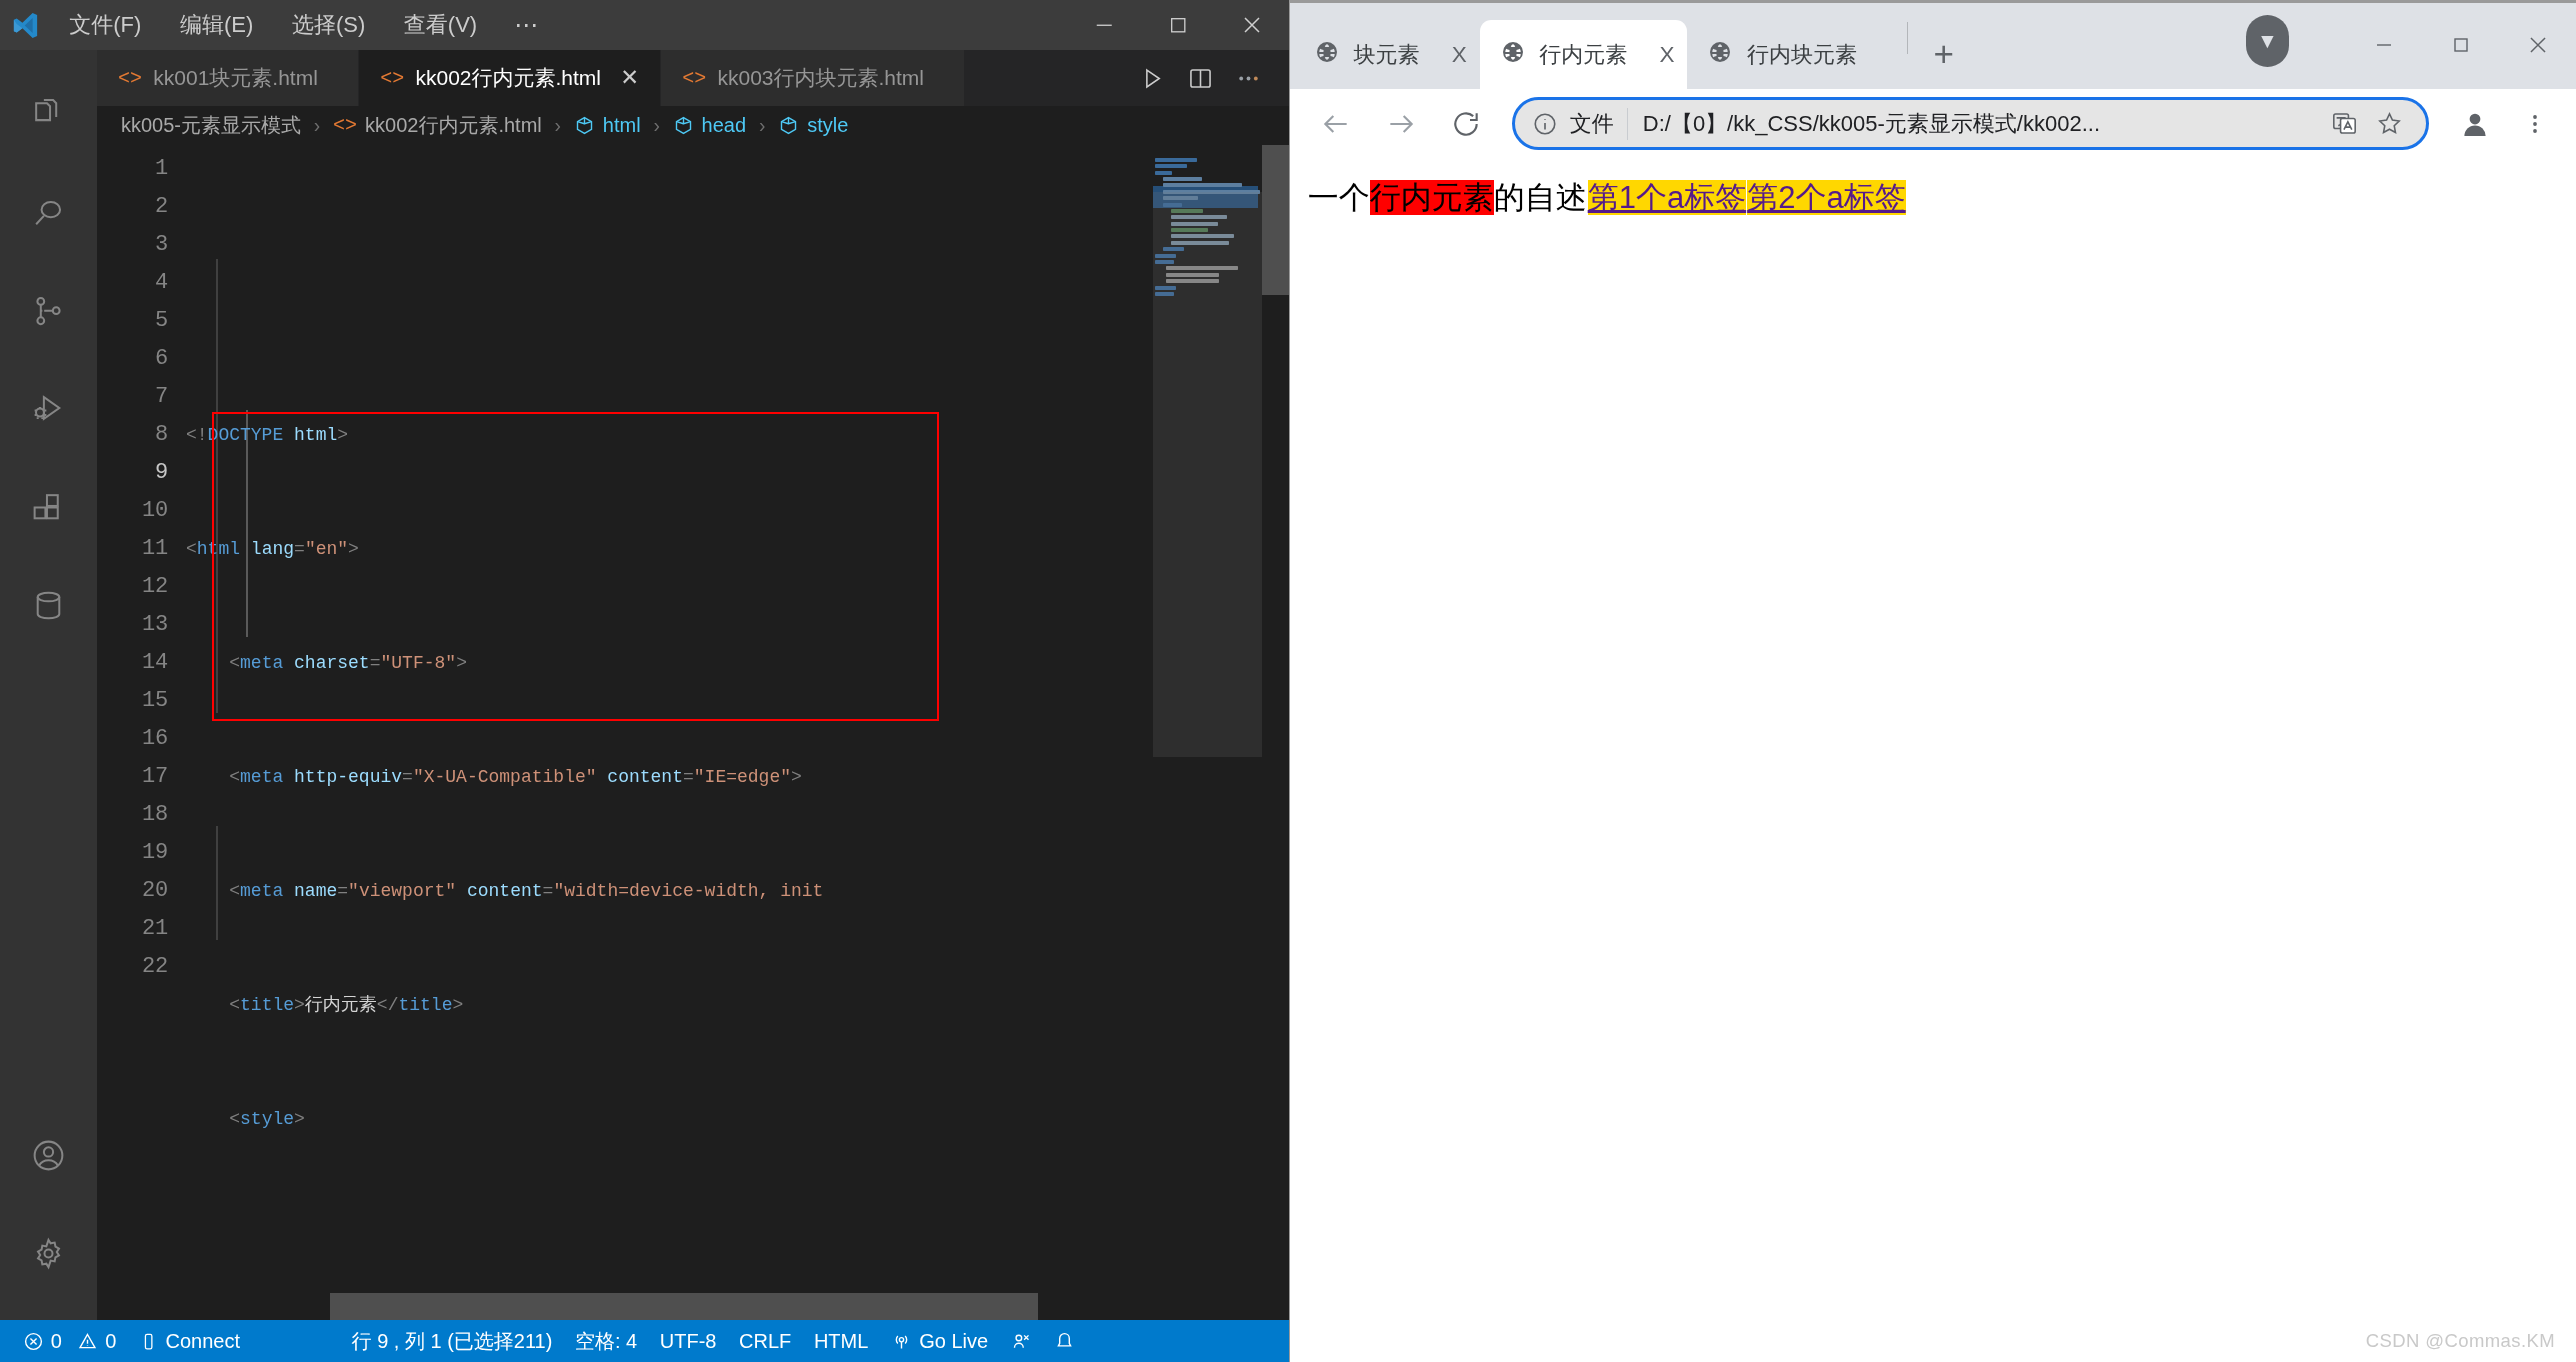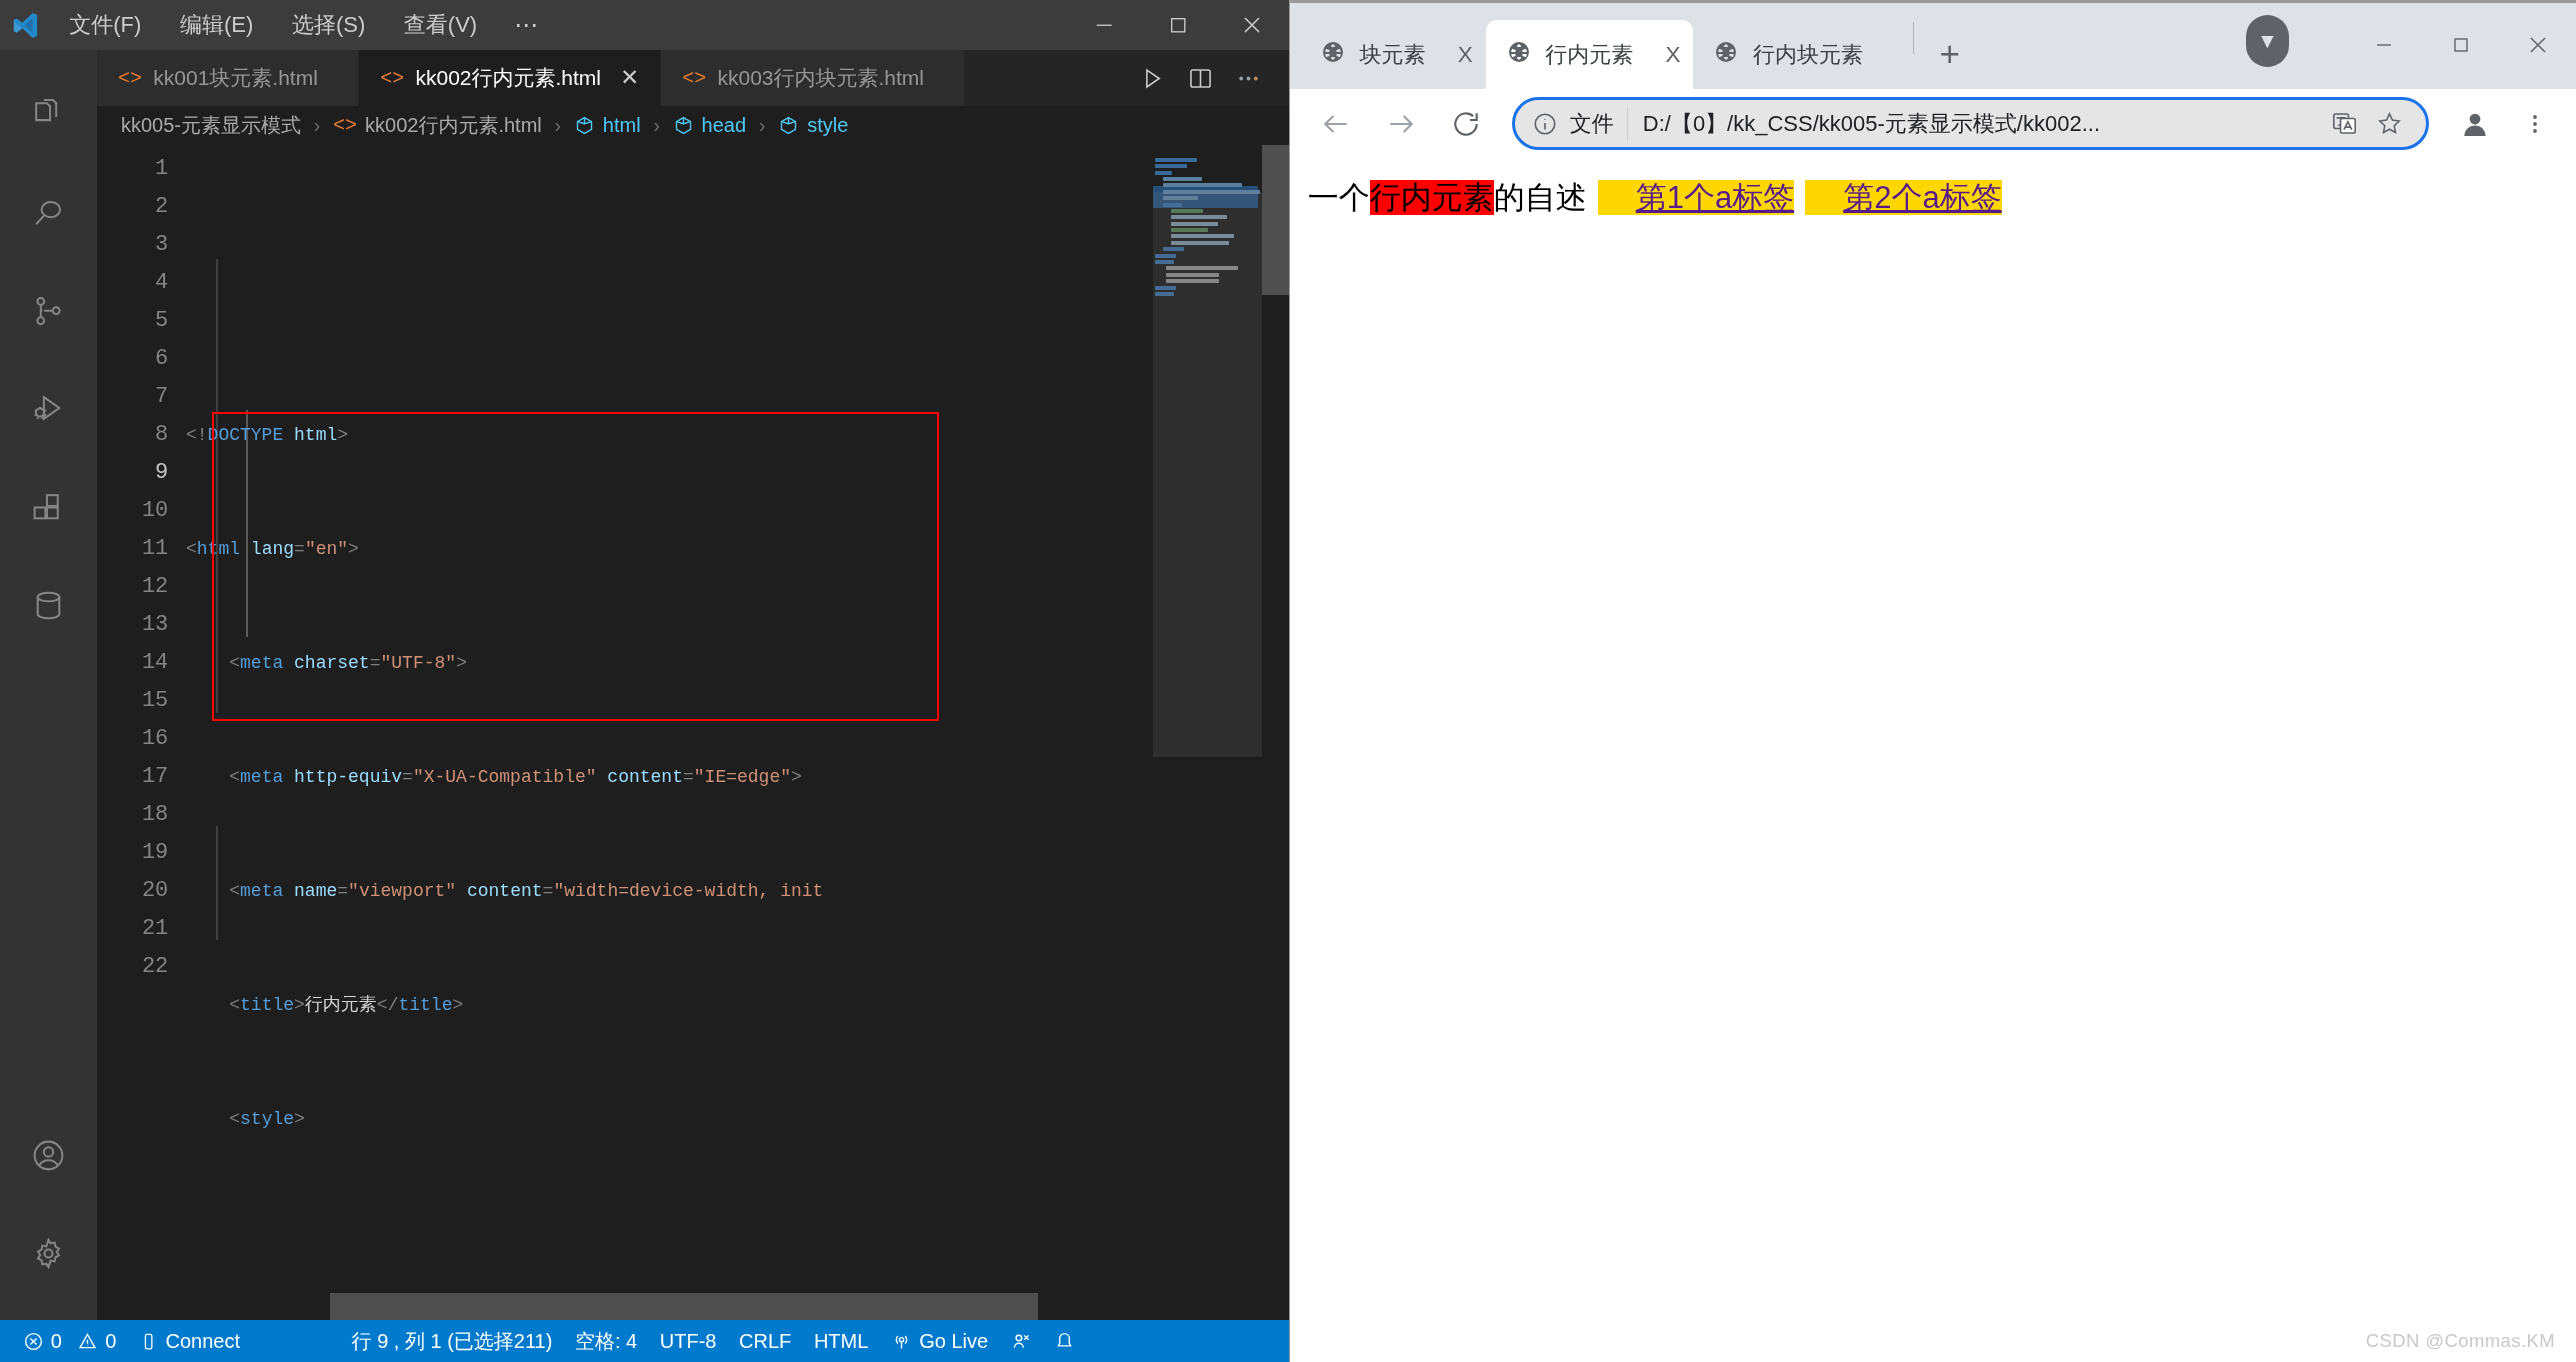--- a/index.html
+++ b/index.html
@@ -124,21 +124,21 @@
   .sb-gap { width: 89px; }
 
   
   .browser {
     width: 1287px; height: 1363px; background: #ffffff;
     display: flex; flex-direction: column; position: relative;
     border-left: 0.8px solid #9a9a9a;
   }
   .br-tabbar {
     height: 89px; background: #dee1e6; display: flex; align-items: flex-end;
-    flex: 0 0 89px; padding-left: 10px; position: relative;
+    flex: 0 0 89px; padding-left: 4px; position: relative;
     border-top: 3.2px solid #9a9a9a;
   }
   .br-tab {
     height: 69px; display: flex; align-items: center; gap: 14.5px;
     padding: 0 13px 0 21px; font-size: 22px; color: #3c4043;
     background: #dee1e6; border-radius: 11.3px 11.3px 0 0; white-space: nowrap;
     min-width: 161px;
   }
   .br-tab.active { background: #ffffff; }
   .br-tab .favicon { font-size: 22.5px; color: #5f6368; }
@@ -168,21 +168,21 @@
   .omni-scheme { color: #202124; font-size: 22px; padding: 0 13px 0 11.3px; white-space: nowrap; }
   .omni-divider { width: 1.6px; height: 32px; background: #c9ccd0; }
   .omni-url { color: #202124; font-size: 22px; padding-left: 14.5px; white-space: nowrap; overflow: hidden; flex: 1;}
   .omni-icon { width: 45px; display: flex; align-items: center; justify-content: center; color: #5f6368; }
   .br-menu { width: 50px; height: 60px; display: flex; align-items: center; justify-content: center; color: #5f6368; }
   .br-avatar { width: 60px; height: 60px; display: flex; align-items: center; justify-content: center; color: #5f6368; }
 
   .viewport { flex: 1; background: #ffffff; padding: 19.3px 17.7px; position: relative; }
   .page-line { font-size: 31px; color: #000000; line-height: 1.35; font-family: "Liberation Sans", sans-serif;}
   .span-red { background: #ff0000; color: #000; }
-  .a-gold { background: #ffd700; color: #551a8b; text-decoration: underline; margin-left: 11px; padding-left: 38px; }
+  .a-gold { background: #ffd700; color: #551a8b; text-decoration: underline; margin-left: 1px; }
 
   .watermark {
     position: absolute; right: 21px; bottom: 11.3px;
     font-size: 18.5px; color: #c9c9c9; letter-spacing: 0.4px;
   }
 </style>
 </head>
 <body>
 
 <div class="root">

